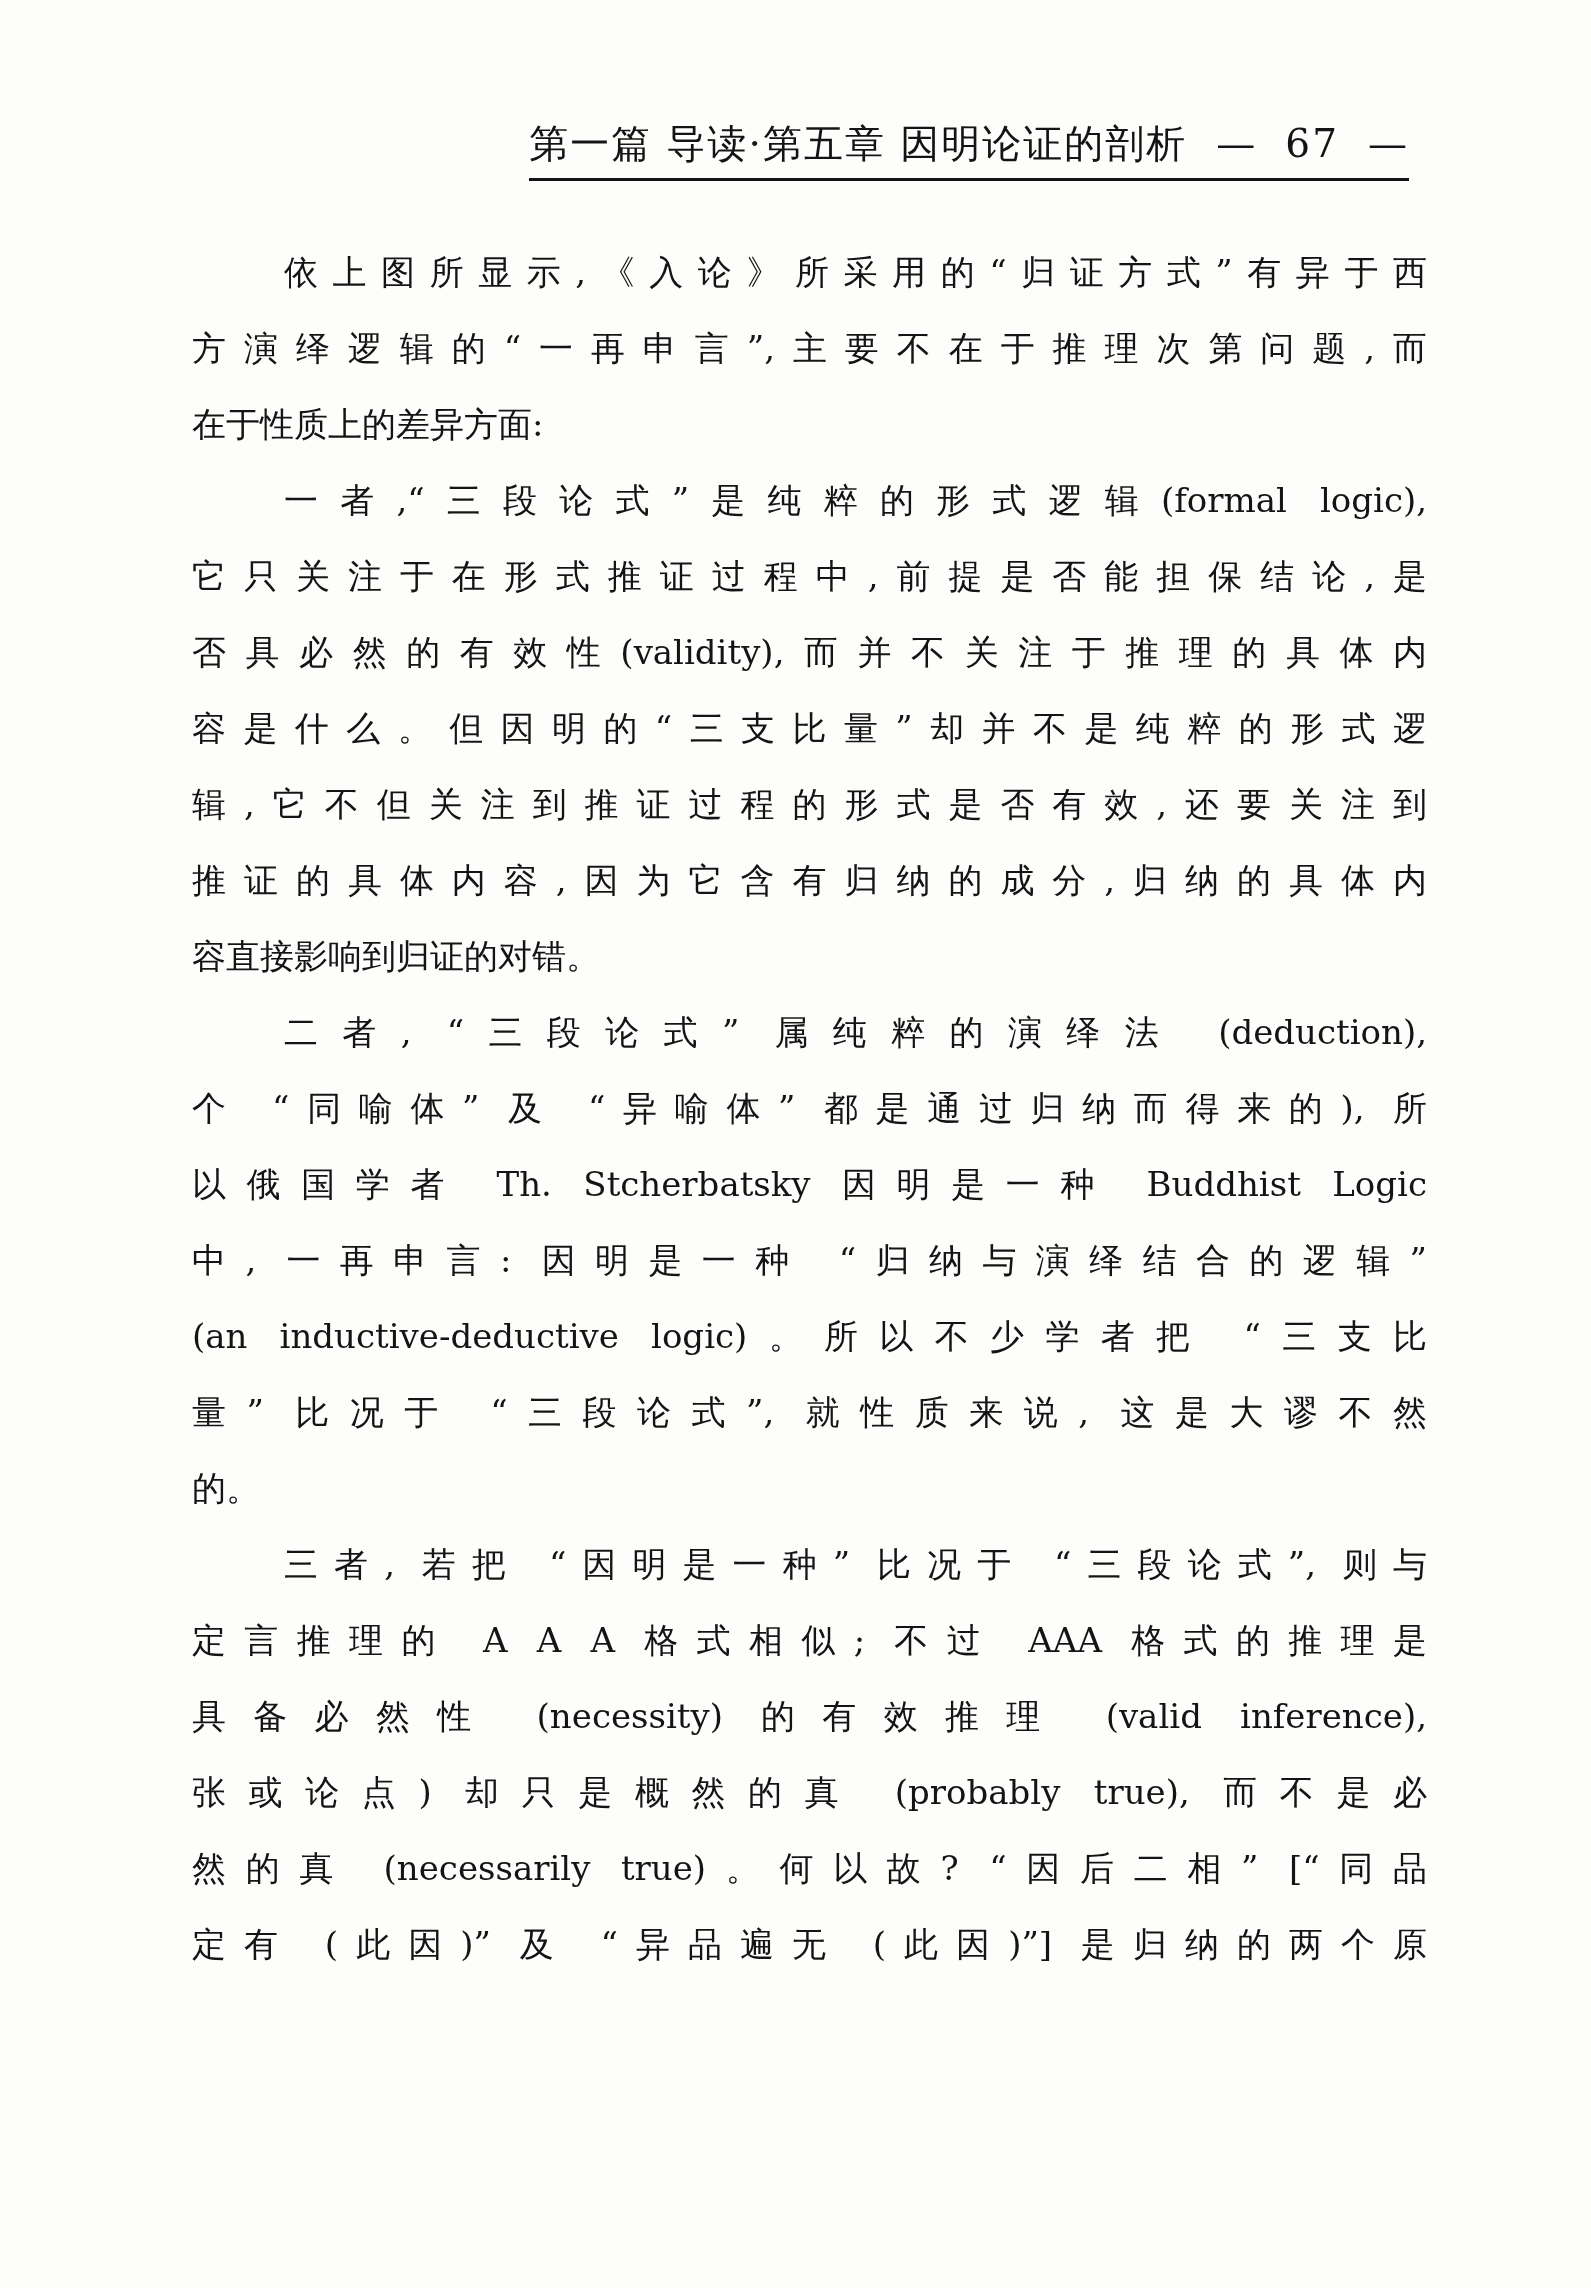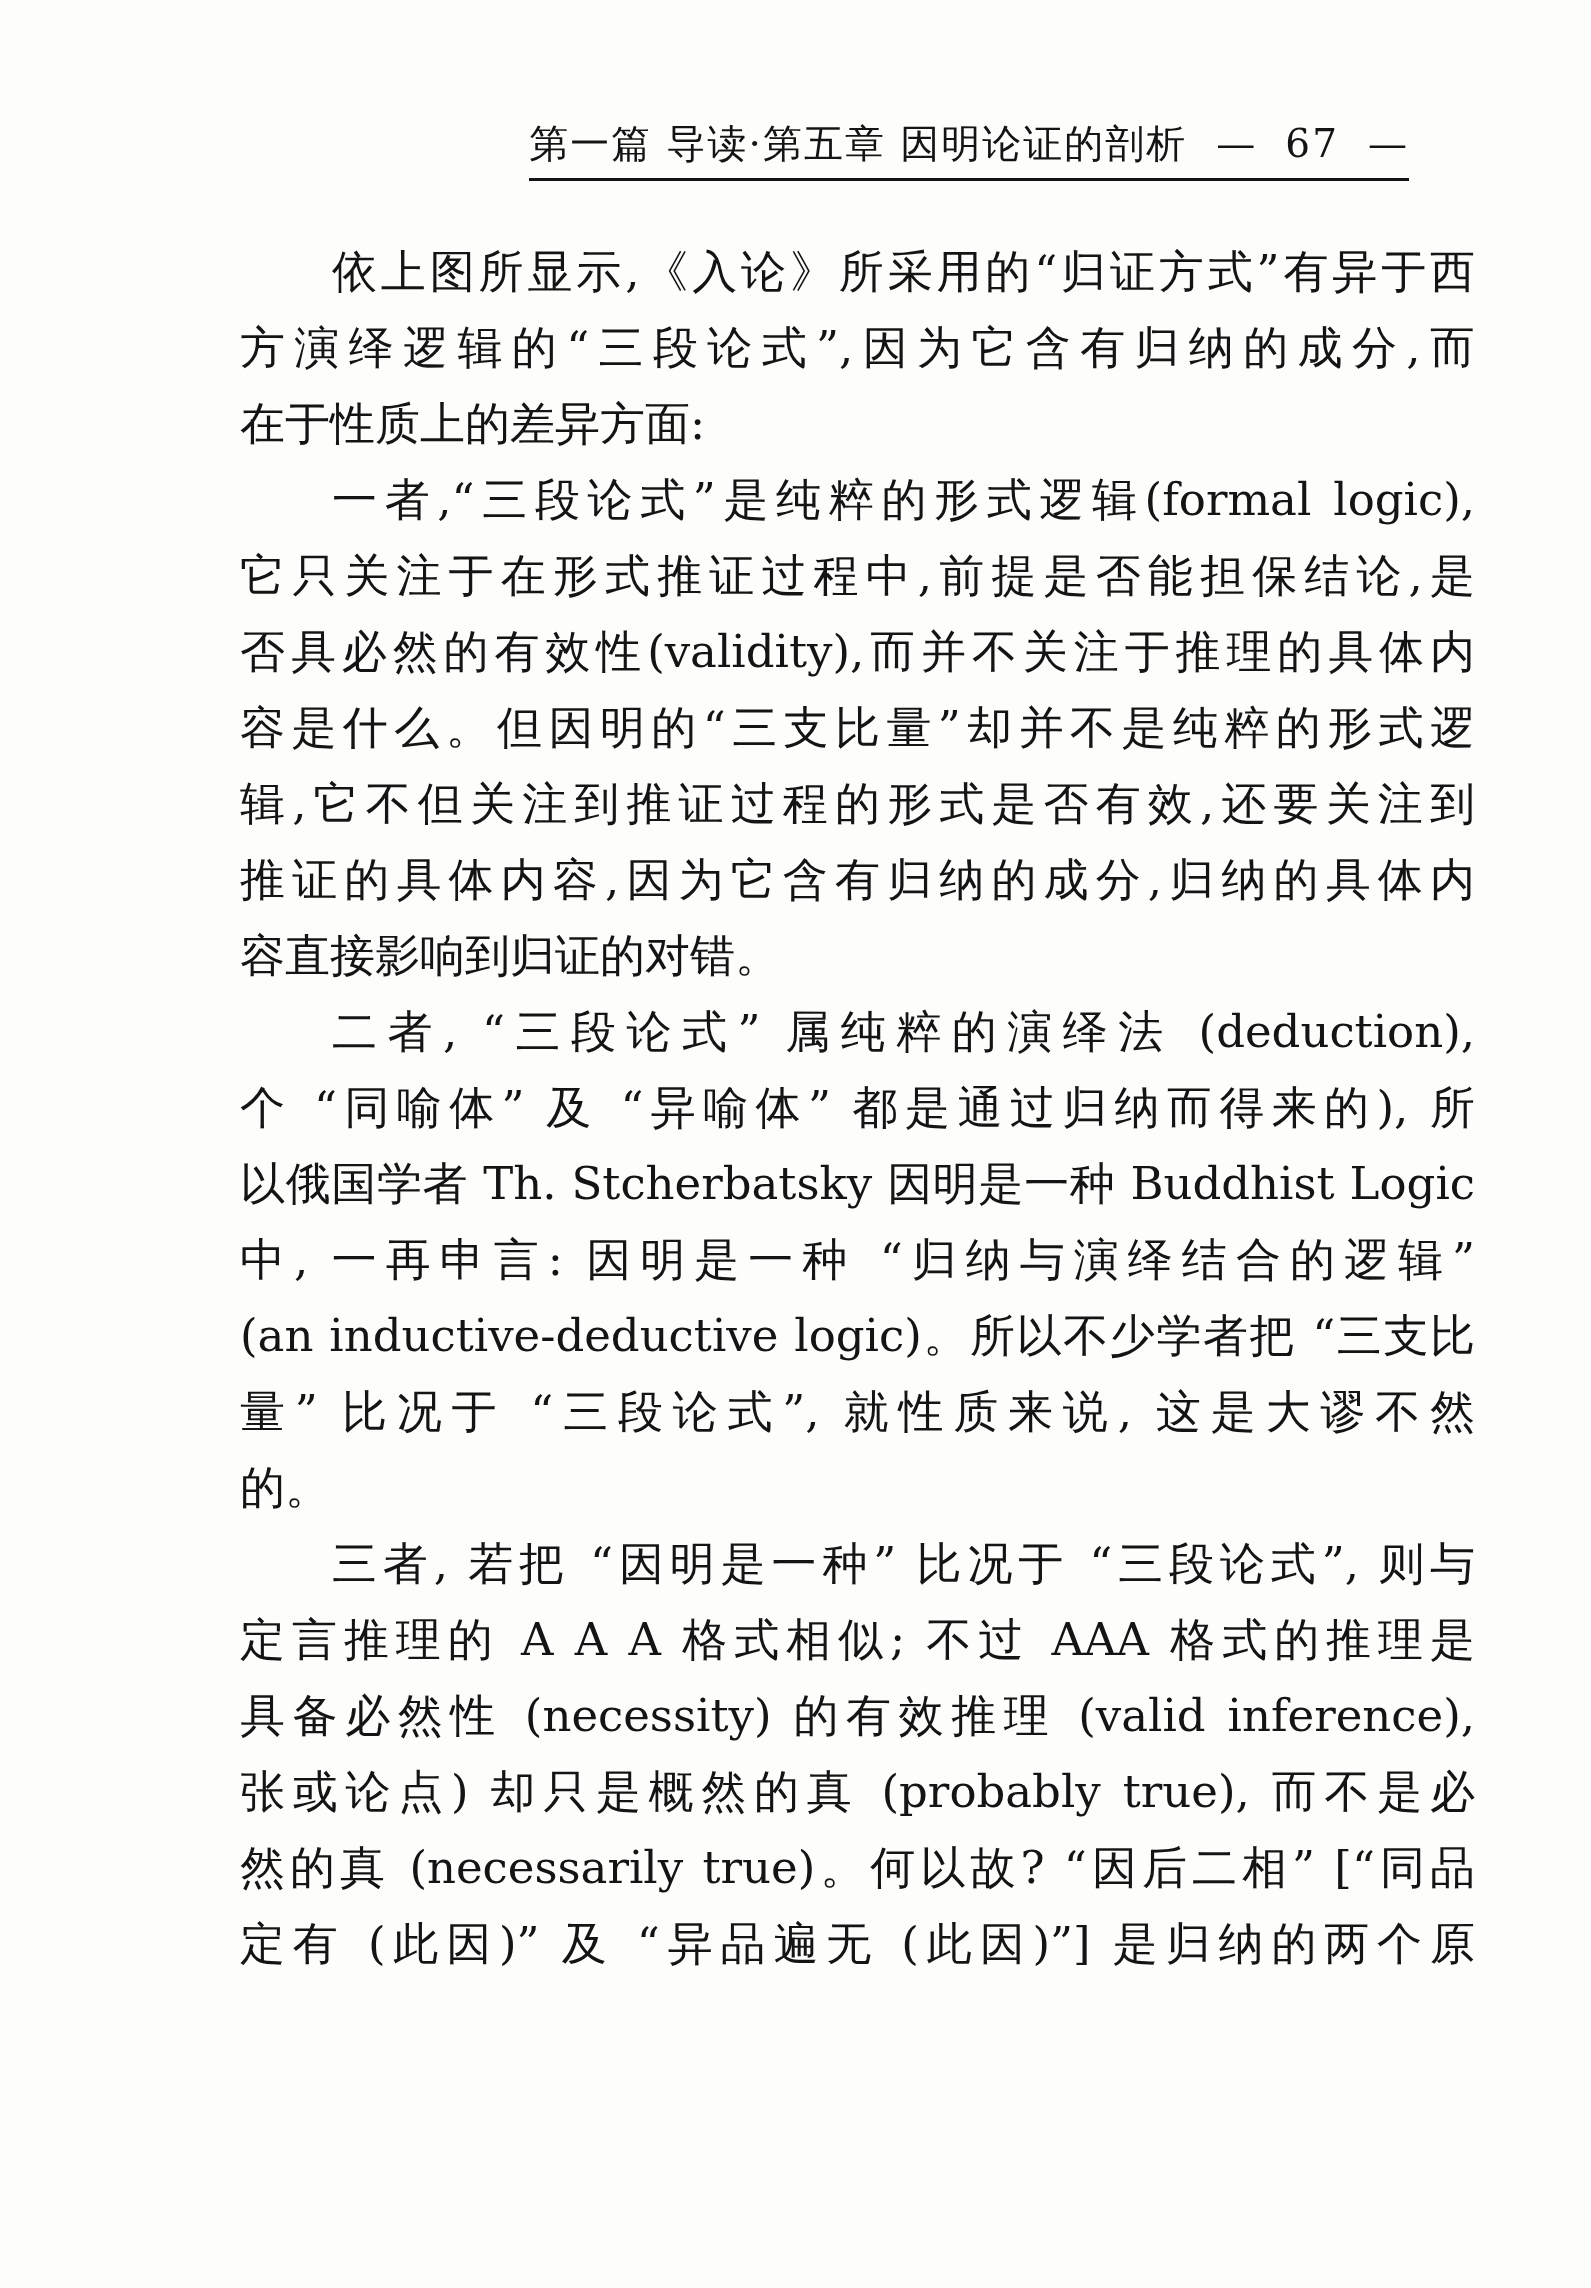--- a/index.html
+++ b/index.html
@@ -27,22 +27,21 @@
     white-space: nowrap;
     padding-bottom: 11.7px;
     border-bottom: 3.9px solid var(--ink, #141414);
   }
   .h-dash { margin-left: 29px; display: inline-block; }
   .h-page { margin-left: 28px; display: inline-block; }
   .textblock {
     position: absolute;
     left: 192px; top: 234px;
     width: 1235px;
-    font-size: 45px;
-    margin-left: 48px;
+    font-size: 34px;
   }
   .line {
     height: 76px;
     line-height: 76px;
     white-space: nowrap;
     text-align: justify;
     text-align-last: justify;
   }
   .line.left {
     text-align: left;
@@ -53,21 +52,21 @@
 </style>
 </head>
 <body>
 
 <div class="page">
   <div class="header">
     <span class="h-title">第一篇 导读·第五章 因明论证的剖析</span><span class="h-dash">—</span><span class="h-page">67</span><span class="h-dash">—</span>
   </div>
   <div class="textblock" id="textblock">
       <div class="line indent"><span>依上图所显示,《入论》所采用的“归证方式”有异于西</span></div>
-      <div class="line"><span>方演绎逻辑的“三段论式”,因为它含有归纳的成分,而</span></div>
+      <div class="line"><span>方演绎逻辑的“一再申言”,主要不在于推理次第问题,而</span></div>
       <div class="line left"><span>在于性质上的差异方面:</span></div>
       <div class="line indent"><span>一者,“三段论式”是纯粹的形式逻辑(formal logic),</span></div>
       <div class="line"><span>它只关注于在形式推证过程中,前提是否能担保结论,是</span></div>
       <div class="line"><span>否具必然的有效性(validity),而并不关注于推理的具体内</span></div>
       <div class="line"><span>容是什么。但因明的“三支比量”却并不是纯粹的形式逻</span></div>
       <div class="line"><span>辑,它不但关注到推证过程的形式是否有效,还要关注到</span></div>
       <div class="line"><span>推证的具体内容,因为它含有归纳的成分,归纳的具体内</span></div>
       <div class="line left"><span>容直接影响到归证的对错。</span></div>
       <div class="line indent"><span>二者, “三段论式” 属纯粹的演绎法 (deduction),</span></div>
       <div class="line"><span>个 “同喻体” 及 “异喻体” 都是通过归纳而得来的), 所</span></div>

